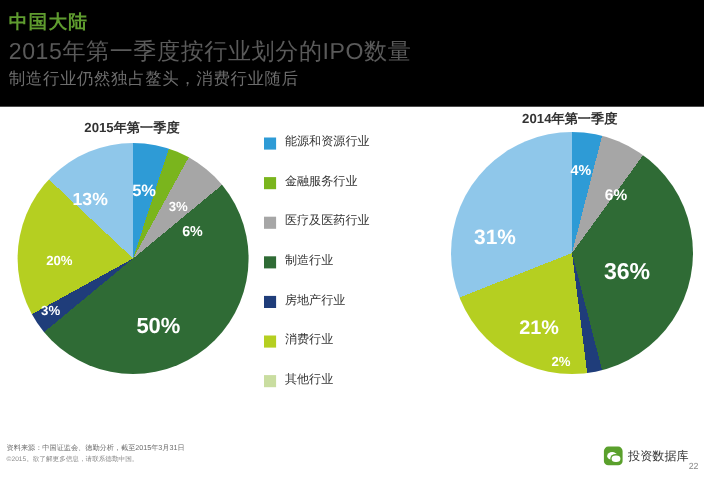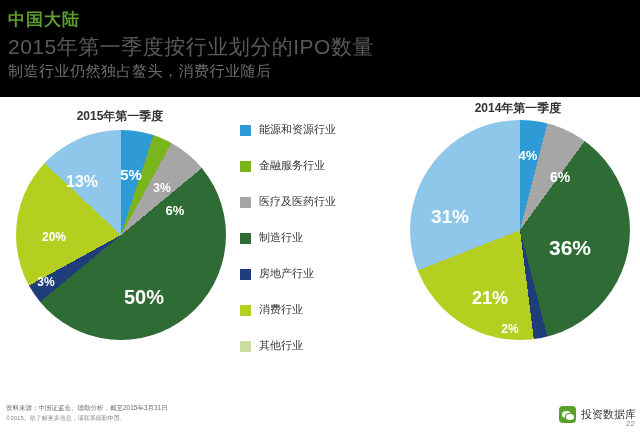--- a/index.html
+++ b/index.html
@@ -58,21 +58,21 @@
   }
   .footnote2{
     position:absolute;left:6px;top:414px;
     font-size:6px;color:#8a8a8a;line-height:1.5;
   }
   .pagenum{
     position:absolute;right:5px;top:419px;
     font-size:8px;color:#8a8a8a;
   }
   .wechat{
-    position:absolute;right:4px;top:406px;
+    position:absolute;right:14px;top:406px;
     display:flex;align-items:center;
   }
   .wechat-icon{
     width:17px;height:17px;border-radius:4px;background:#5aa02c;
     margin-right:5px;position:relative;flex:0 0 auto;
   }
   .wechat-icon:before{
     content:"";position:absolute;left:3px;top:5px;width:9px;height:6.5px;
     border-radius:50%;background:#ffffff;
   }

